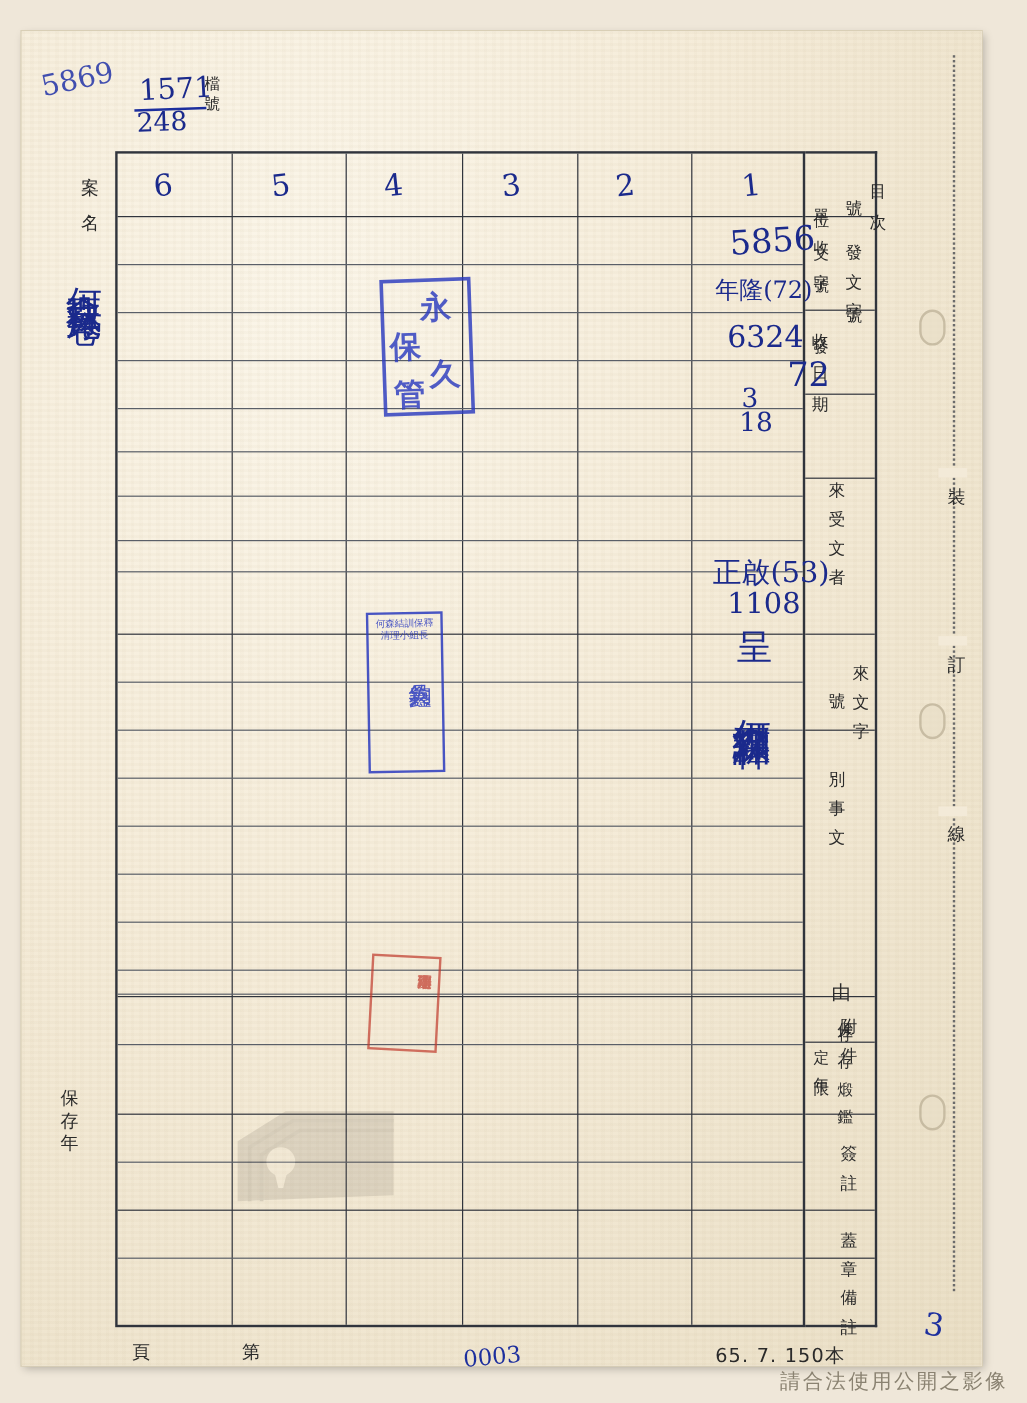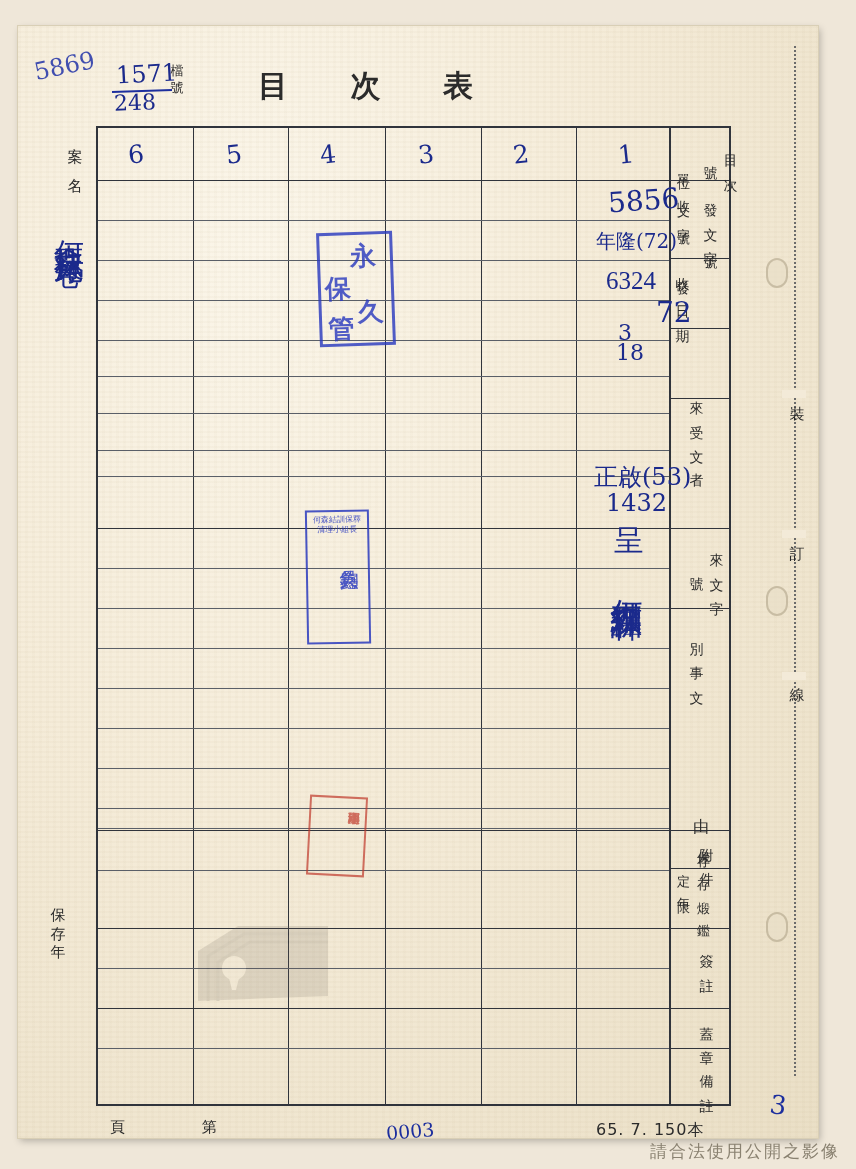--- a/index.html
+++ b/index.html
@@ -98,21 +98,21 @@
     position:absolute;
     writing-mode:vertical-rl;text-orientation:upright;
     font-size:14px;line-height:20px;color:#2b2b2b;letter-spacing:4px;
     text-align:center;
   }
   .rdiv{position:absolute;left:0;right:0;height:1px;background:#30343c;}
   
   .entry{position:absolute;font-size:26px;line-height:30px;}
   #e-num{left:590px;top:160px;font-size:28px;transform:rotate(-4deg);}
   #e-year{left:578px;top:200px;font-size:20px;text-align:center;}
-  #e-6324{left:588px;top:240px;font-size:25px;font-family:Liberation Serif, serif;}
+  #e-6324{left:588px;top:240px;font-size:25px;}
   #e-72{left:598px;top:272px;font-size:28px;margin-left:40px;}
   #e-11{left:600px;top:292px;font-size:22px;}
   #e-23{left:598px;top:312px;font-size:22px;}
   #e-sender{left:592px;top:350px;font-size:26px;line-height:38px;width:40px;text-align:center;}
   #e-wenhao{left:576px;top:436px;font-size:24px;}
   #e-1108{left:588px;top:462px;font-size:24px;}
   #e-cheng{left:596px;top:500px;font-size:30px;}
   #e-subject{
     left:586px;top:548px;width:46px;
     writing-mode:vertical-rl;text-orientation:upright;
@@ -200,21 +200,20 @@
 
   <div id="scribble" class="hand">5869</div>
 
   <div id="archno-box">
     <div id="archno-top" class="hand">1571</div>
     <div id="archno-rule"></div>
     <div id="archno-bot" class="hand">248</div>
   </div>
   <div id="dang-hao">檔<br>號</div>
 
-  <div id="title">目 次 表</div>
 
   <div id="case-label">案 名：</div>
   <div id="case-value" class="hand">何森執行尾卷</div>
   <div id="preserve-label">保 存     年</div>
 
   <div id="grid">
     <div class="vline" style="left:95px"></div>
     <div class="vline" style="left:190px"></div>
     <div class="vline" style="left:287px"></div>
     <div class="vline" style="left:383px"></div>
@@ -281,21 +280,21 @@
     <div class="rlabel" style="left:26px;top:924px;height:50px">備 註</div>
   </div>
 
   <div class="entry hand" id="e-num">5856</div>
   <div class="entry hand" id="e-year">年隆(72)</div>
   <div class="entry hand" id="e-6324">6324</div>
   <div class="entry hand" id="e-72">72</div>
   <div class="entry hand" id="e-11">3</div>
   <div class="entry hand" id="e-23">18</div>
   <div class="entry hand" id="e-wenhao">正啟(53)</div>
-  <div class="entry hand" id="e-1108">1432</div>
+  <div class="entry hand" id="e-1108">1108</div>
   <div class="entry hand" id="e-cheng">呈</div>
   <div class="entry hand" id="e-subject">何森結訓保釋</div>
 
   <div id="stamp-keep">
     <span class="sk sk1">永</span>
     <span class="sk sk2">保</span>
     <span class="sk sk3">久</span>
     <span class="sk sk4">管</span>
   </div>
 

